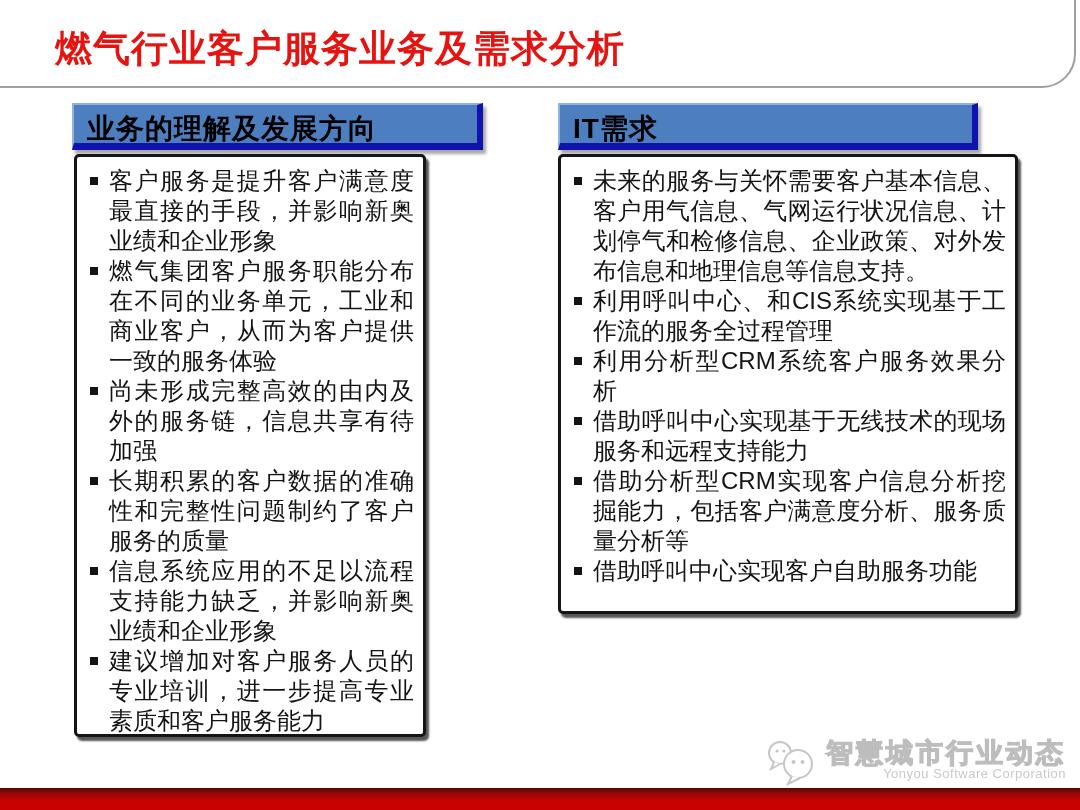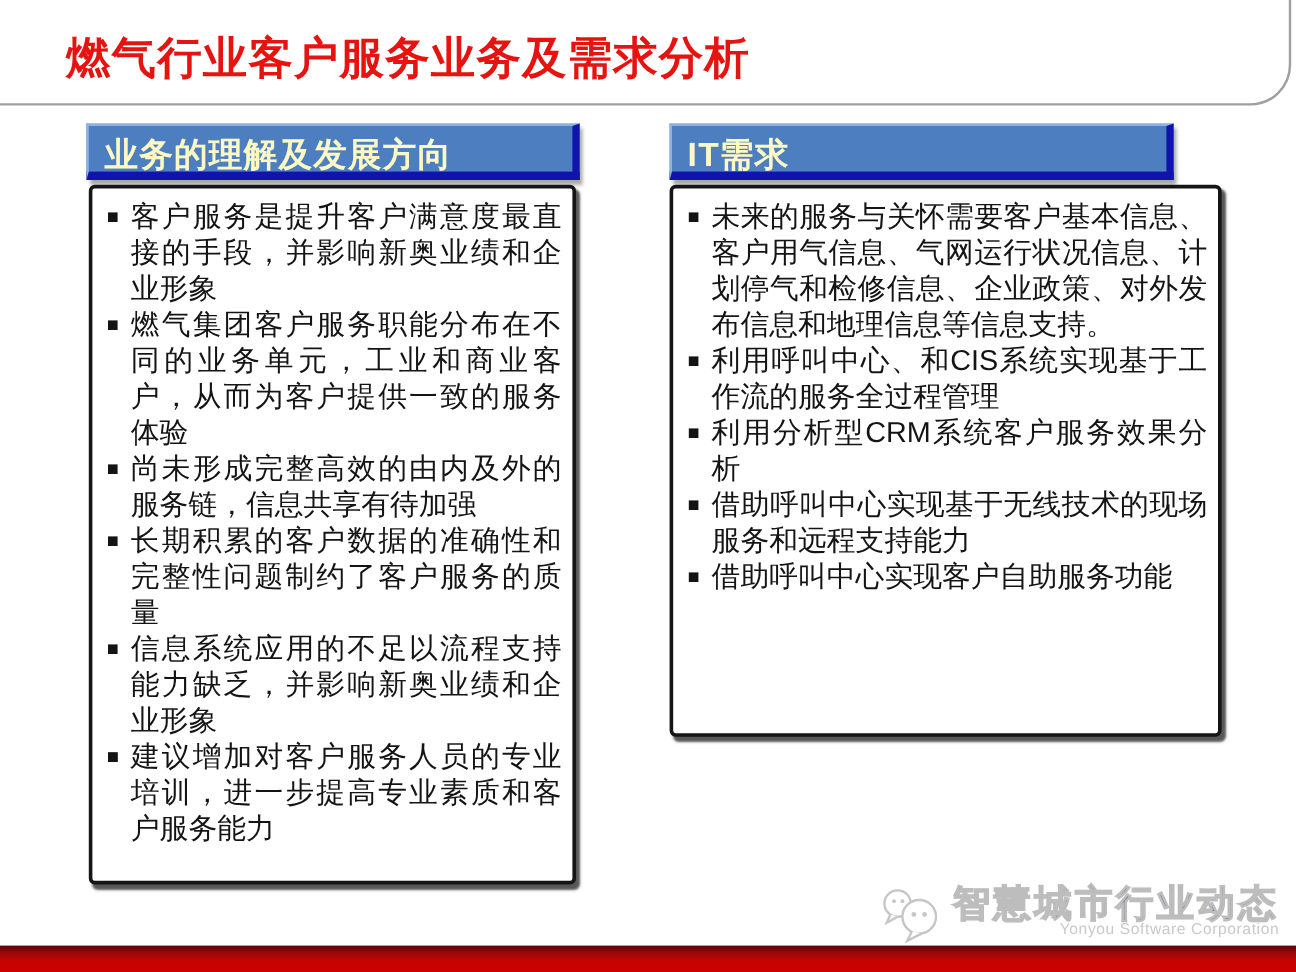--- a/index.html
+++ b/index.html
@@ -36,40 +36,40 @@
   
   .panel-header{
     position:absolute;
     box-sizing:border-box;
     background:#4d7ec0;
     border-top:2px solid #8fb3dd;
     border-left:2px solid #8fb3dd;
     border-right:6px solid #1013ad;
     border-bottom:7px solid #1013ad;
     box-shadow:3px 4px 3px rgba(60,60,60,0.45);
-    color:#fef9c3;
+    color:#000000;
     font-size:28px;font-weight:bold;
     padding:5px 0 0 13px;
     letter-spacing:1px;
   }
   .hdr-left{left:72px;top:103px;width:411px;height:47px;}
   .hdr-right{left:558px;top:103px;width:420px;height:47px;}
 
   
   .panel-body{
     position:absolute;
     box-sizing:border-box;
     background:#ffffff;
     border:3px solid #151515;
     border-radius:5px;
     box-shadow:3px 4px 2px rgba(45,45,45,0.8);
     padding:9px 9px 6px 11px;
     overflow:hidden;
   }
-  .body-left{left:74px;top:154px;width:406px;height:583px;}
+  .body-left{left:74px;top:154px;width:352px;height:583px;}
   .body-right{left:558px;top:154px;width:460px;height:460px;}
 
   ul.bullets{
     list-style:none;margin:0;padding:0;
   }
   ul.bullets li{
     position:relative;
     padding-left:21px;
     font-size:24px;
     line-height:30px;
@@ -82,22 +82,22 @@
   }
 
   
   .watermark{
     position:absolute;right:14px;top:736px;
     display:flex;align-items:flex-start;
   }
   .wm-icon{width:56px;height:50px;margin-right:6px;margin-top:2px;}
   .wm-textcol{display:flex;flex-direction:column;align-items:flex-end;}
   .wm-brand{
-    font-size:31px;font-weight:bold;
-    color:#4c1d95;
+    font-size:27px;font-weight:bold;
+    color:#a16207;
     -webkit-text-stroke:1.2px #bdbdbd;
     text-shadow:0 0 1px #c4c4c4;
     letter-spacing:3px;
     white-space:nowrap;
     line-height:34px;
   }
   .wm-sub{
     font-size:13px;
     color:#c9c9c9;
     margin-top:-4px;
@@ -181,20 +181,24 @@
         <li>
           <span class="sq"></span>
           <span>利用分析型CRM系统客户服务效果分析</span>
         </li>
 
         <li>
           <span class="sq"></span>
           <span>借助呼叫中心实现基于无线技术的现场服务和远程支持能力</span>
         </li>
 
+        <li>
+          <span class="sq"></span>
+          <span>借助分析型CRM实现客户信息分析挖掘能力，包括客户满意度分析、服务质量分析等</span>
+        </li>
 
         <li>
           <span class="sq"></span>
           <span>借助呼叫中心实现客户自助服务功能</span>
         </li>
       </ul>
   </div>
 
   <div class="watermark">
     <svg class="wm-icon" viewBox="0 0 56 50" fill="none" xmlns="http://www.w3.org/2000/svg">

